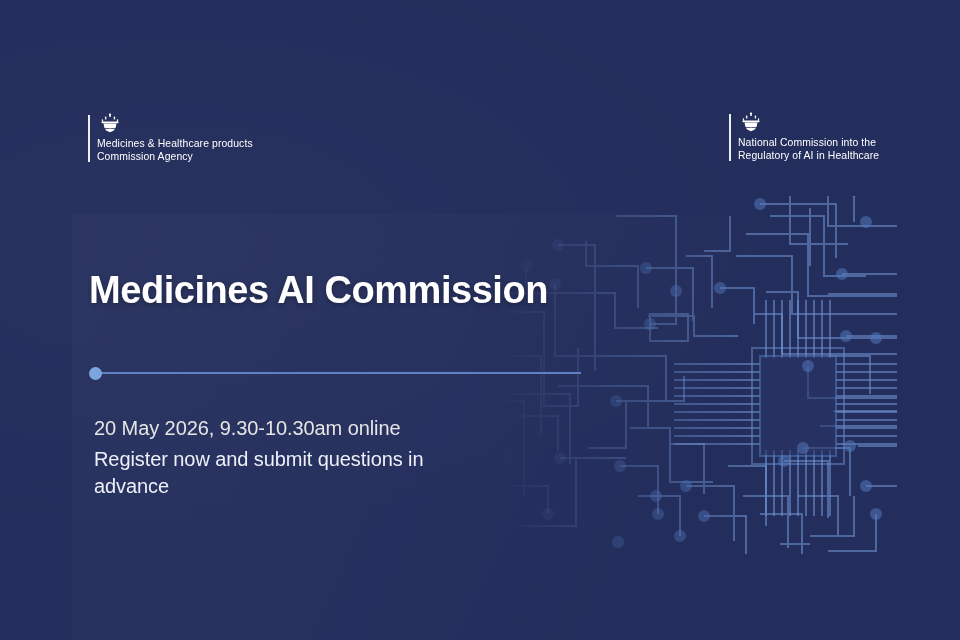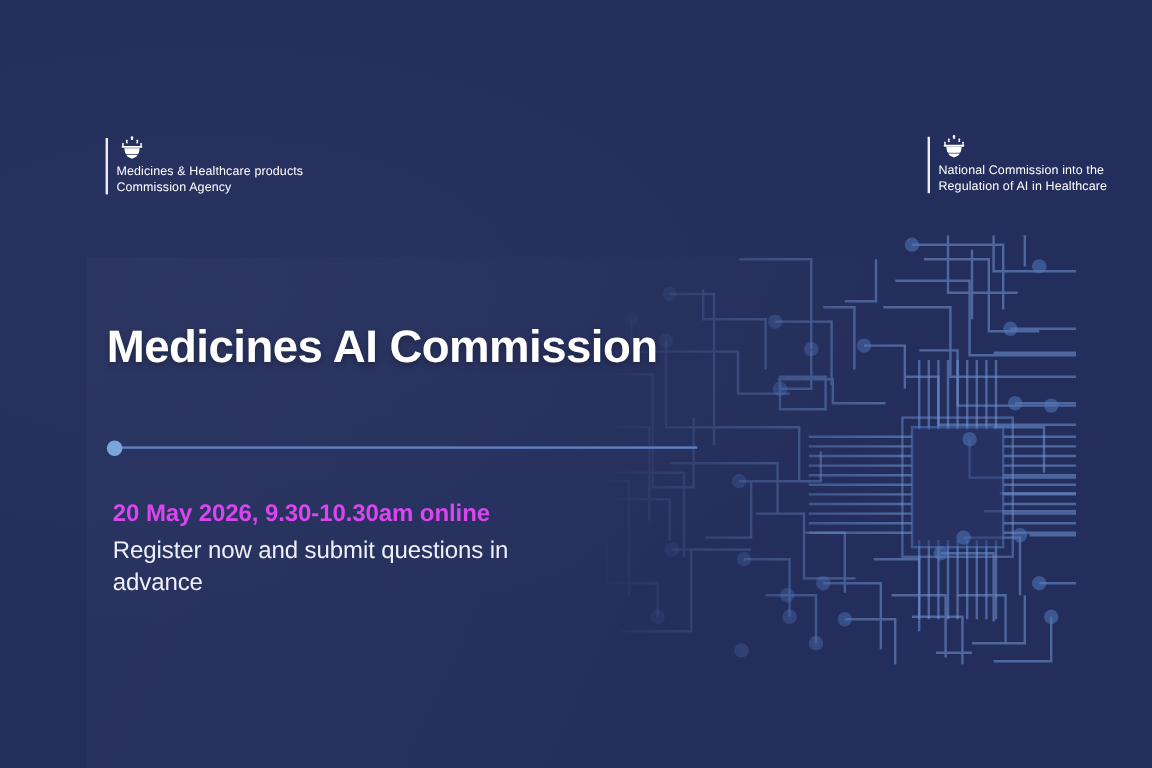--- a/index.html
+++ b/index.html
@@ -36,21 +36,21 @@
   }
   .logo .body { display:flex; flex-direction:column; }
   .crest { display:block; }
   .logo .txt {
     color:#ffffff; font-size:10.4px; line-height:13.4px;
     letter-spacing:.01em; white-space:nowrap;
   }
   #logo-mhra { left:88px; top:113px; }
   #logo-mhra .rule { height:47px; }
   #logo-mhra .crest { margin:0 0 4px 2px; }
-  #logo-ncrai { left:729px; top:112px;margin-left:44px; }
+  #logo-ncrai { left:729px; top:112px; }
   #logo-ncrai .rule { height:47px; }
   #logo-ncrai .crest { margin:0 0 4px 2px; }
 
   
   .headline-block { position:absolute; left:89px; top:269px; }
   .headline {
     color:#ffffff; font-size:38px; font-weight:bold;
     letter-spacing:-0.012em; line-height:42px;
     text-shadow:0 2px 5px rgba(0,0,0,.30);
   }
@@ -67,21 +67,21 @@
     background:#5d81c4;
   }
   .connector .node {
     position:absolute; left:0; top:1px; width:13px; height:13px;
     border-radius:50%; background:#7ba5dd;
   }
 
   
   .details { position:absolute; left:94px; top:414px; width:400px; }
   .details .date {
-    color:#d946ef; font-size:20px; font-weight:bold;
+    color:#e5e5e5; font-size:20px; font-weight:normal;
     letter-spacing:-0.004em; line-height:28px;
   }
   .details .cta {
     color:#edf0f8; font-size:20px; font-weight:400;
     letter-spacing:-0.004em; line-height:27px; margin-top:4px;
   }
 
   
   .circuit {
     position:absolute; left:498px; top:196px;
@@ -132,21 +132,21 @@
           <path d="M18.6 6.2c.4 0 .7.4.7.8 0 .3-.2.6-.4.7l.4 1.1-1.6-.1.4-1c-.2-.2-.3-.4-.3-.7 0-.4.3-.8.8-.8z"></path>
           <path d="M3.3 8.6h15.4c.5 0 .9.3.9.8 0 .4-.4.8-.9.8H3.3c-.5 0-.9-.4-.9-.8 0-.5.4-.8.9-.8z"></path>
           <path d="M4.6 10.6h12.8l-.5 3.1c-.1.7-.5 1.3-1.1 1.6H6.2c-.6-.3-1-.9-1.1-1.6l-.5-3.1z"></path>
           <path d="M6.3 15.9h9.4c-.3.9-1 1.7-1.9 2.1l-2.8 1.3-2.8-1.3c-.9-.4-1.6-1.2-1.9-2.1z"></path>
           <rect x="10.3" y="11.1" width="1.4" height="4.2"></rect>
           <rect x="7.3" y="11.4" width=".9" height="3.6"></rect>
           <rect x="13.8" y="11.4" width=".9" height="3.6"></rect>
         </g>
       </svg>
       <div class="txt">National Commission into the</div>
-      <div class="txt">Regulation of AI in Healthcare</div>
+      <div class="txt">Regulatory of AI in Healthcare</div>
     </div>
   </div>
 
   <div class="circuit">
     <svg width="399" height="358" viewBox="0 0 399 358">
       <defs>
         <linearGradient id="fadeL" x1="0" y1="0" x2="1" y2="0">
           <stop offset="0" stop-color="#5d81c4" stop-opacity="0"></stop>
           <stop offset="0.30" stop-color="#5d81c4" stop-opacity="0.55"></stop>
           <stop offset="0.62" stop-color="#6f93d2" stop-opacity="1"></stop>

